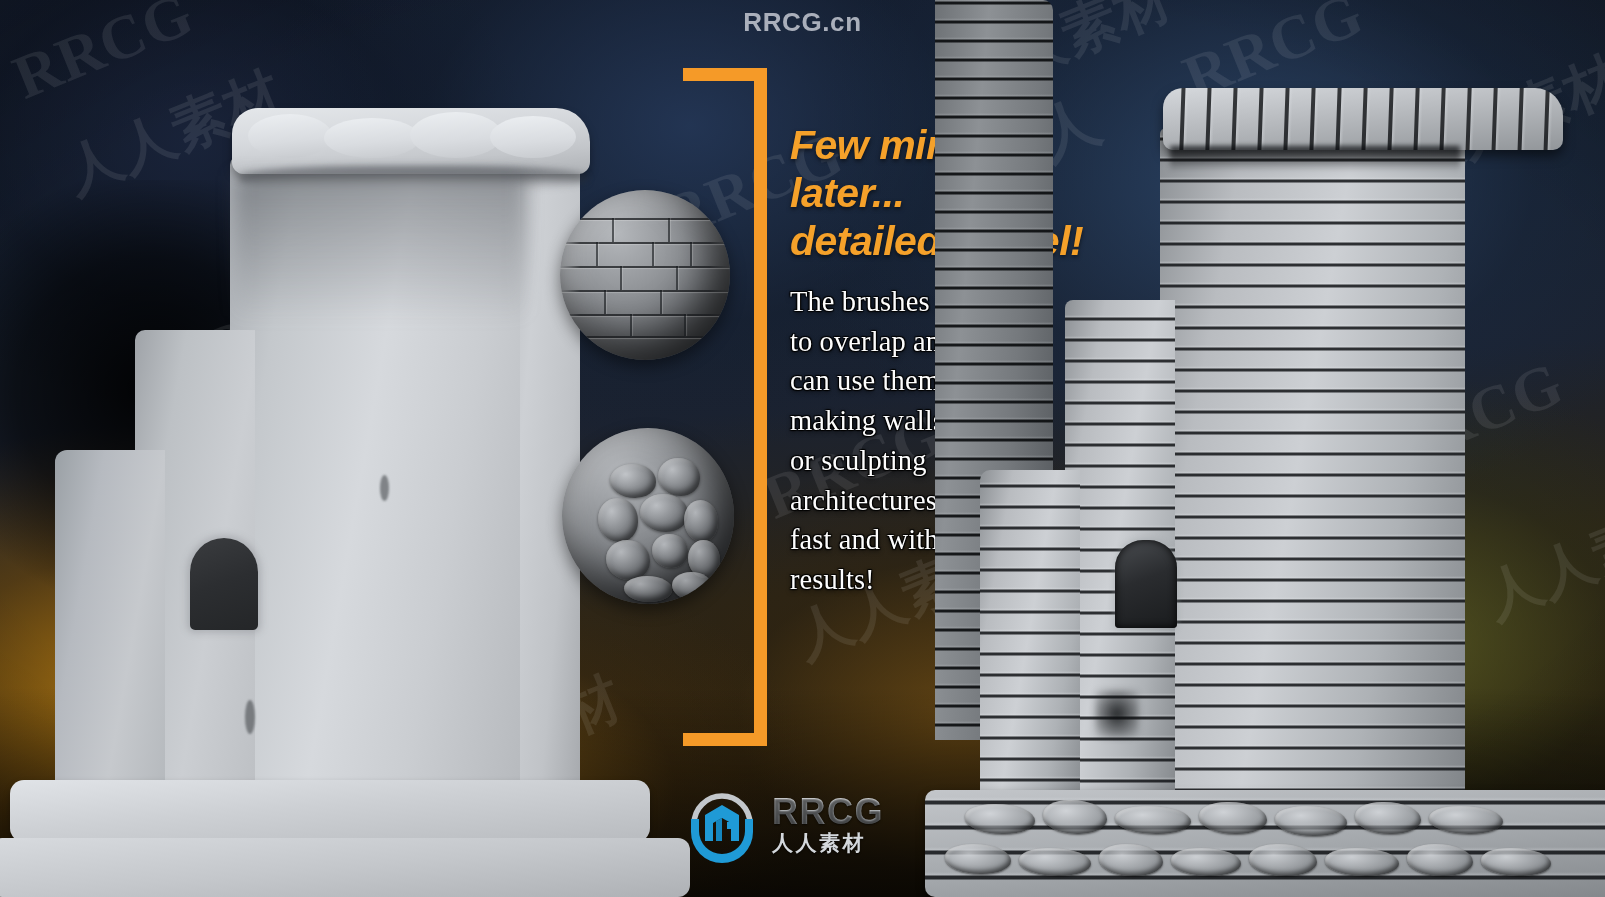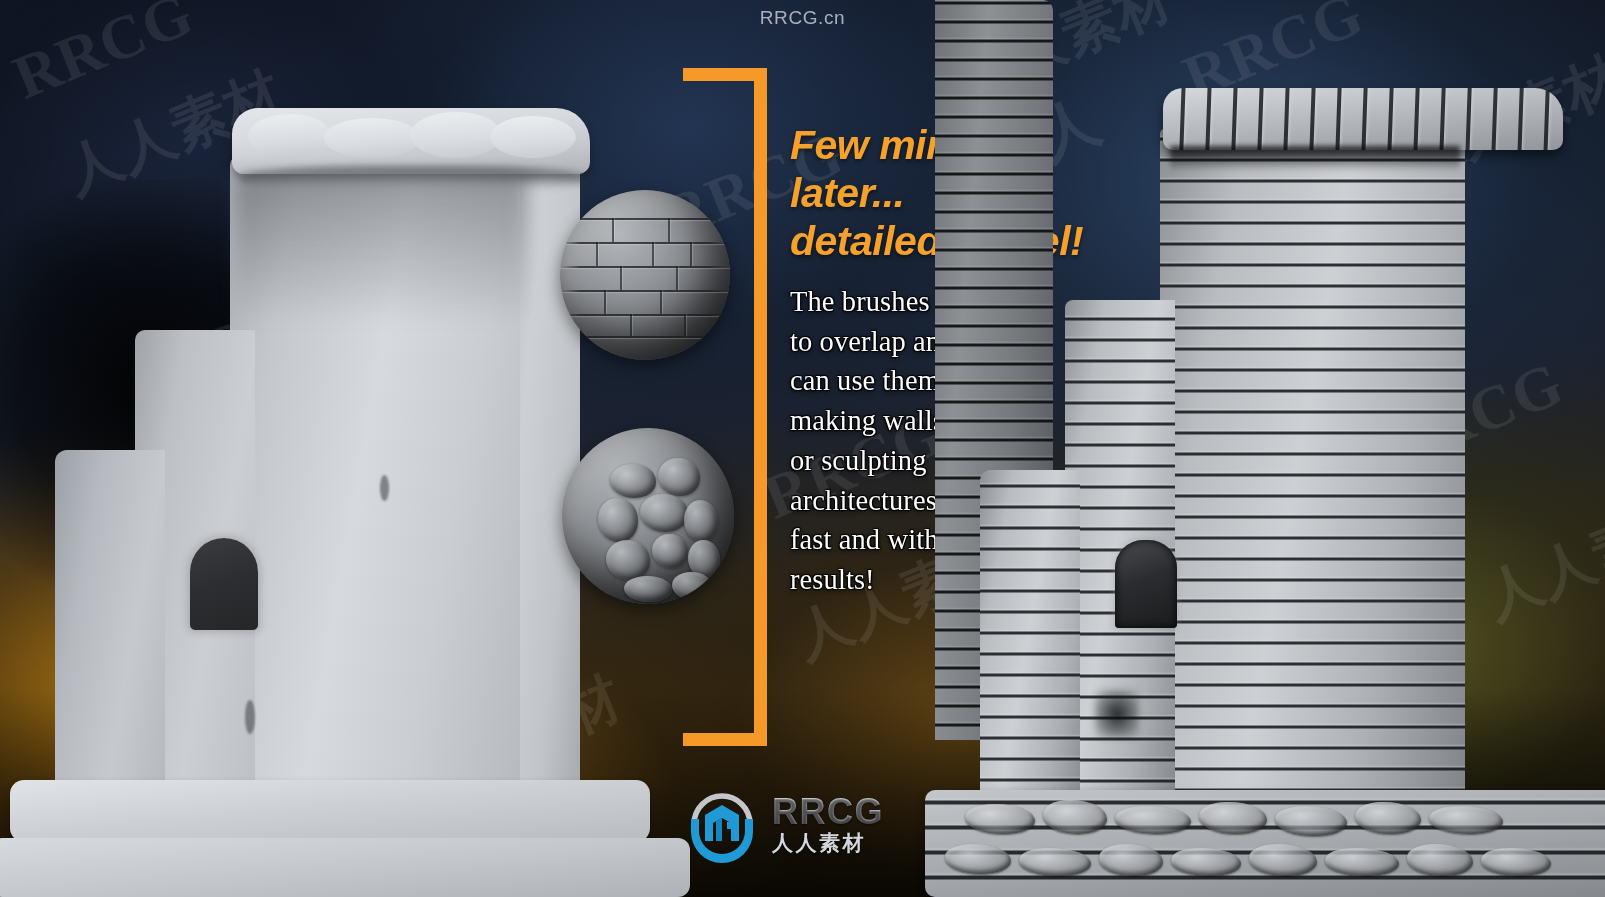--- a/index.html
+++ b/index.html
@@ -51,21 +51,21 @@
     white-space:nowrap;
     transform-origin:center;
     letter-spacing:1px;
   }
   .wm.serif{ font-family:"Liberation Serif", serif; }
   .wm.cjk{ font-family:"DejaVu Sans", sans-serif; font-weight:700; }
 
   .wm-top{
     position:absolute; left:50%; top:7px; transform:translateX(-50%);
     color:rgba(190,195,205,0.88);
-    font-size:19px; font-weight:400; letter-spacing:0.6px;
+    font-size:26px; font-weight:700; letter-spacing:0.6px;
     font-family:"Liberation Sans", sans-serif;
   }
 
   
   .model-left{ position:absolute; left:0; top:0; width:700px; height:897px; }
 
   .ml-body{
     position:absolute;
     background:linear-gradient(100deg,#b9bcc0 0%, #c9ccd0 22%, #d3d6da 48%, #c3c6ca 72%, #b0b3b7 100%);
     border-radius:8px;

